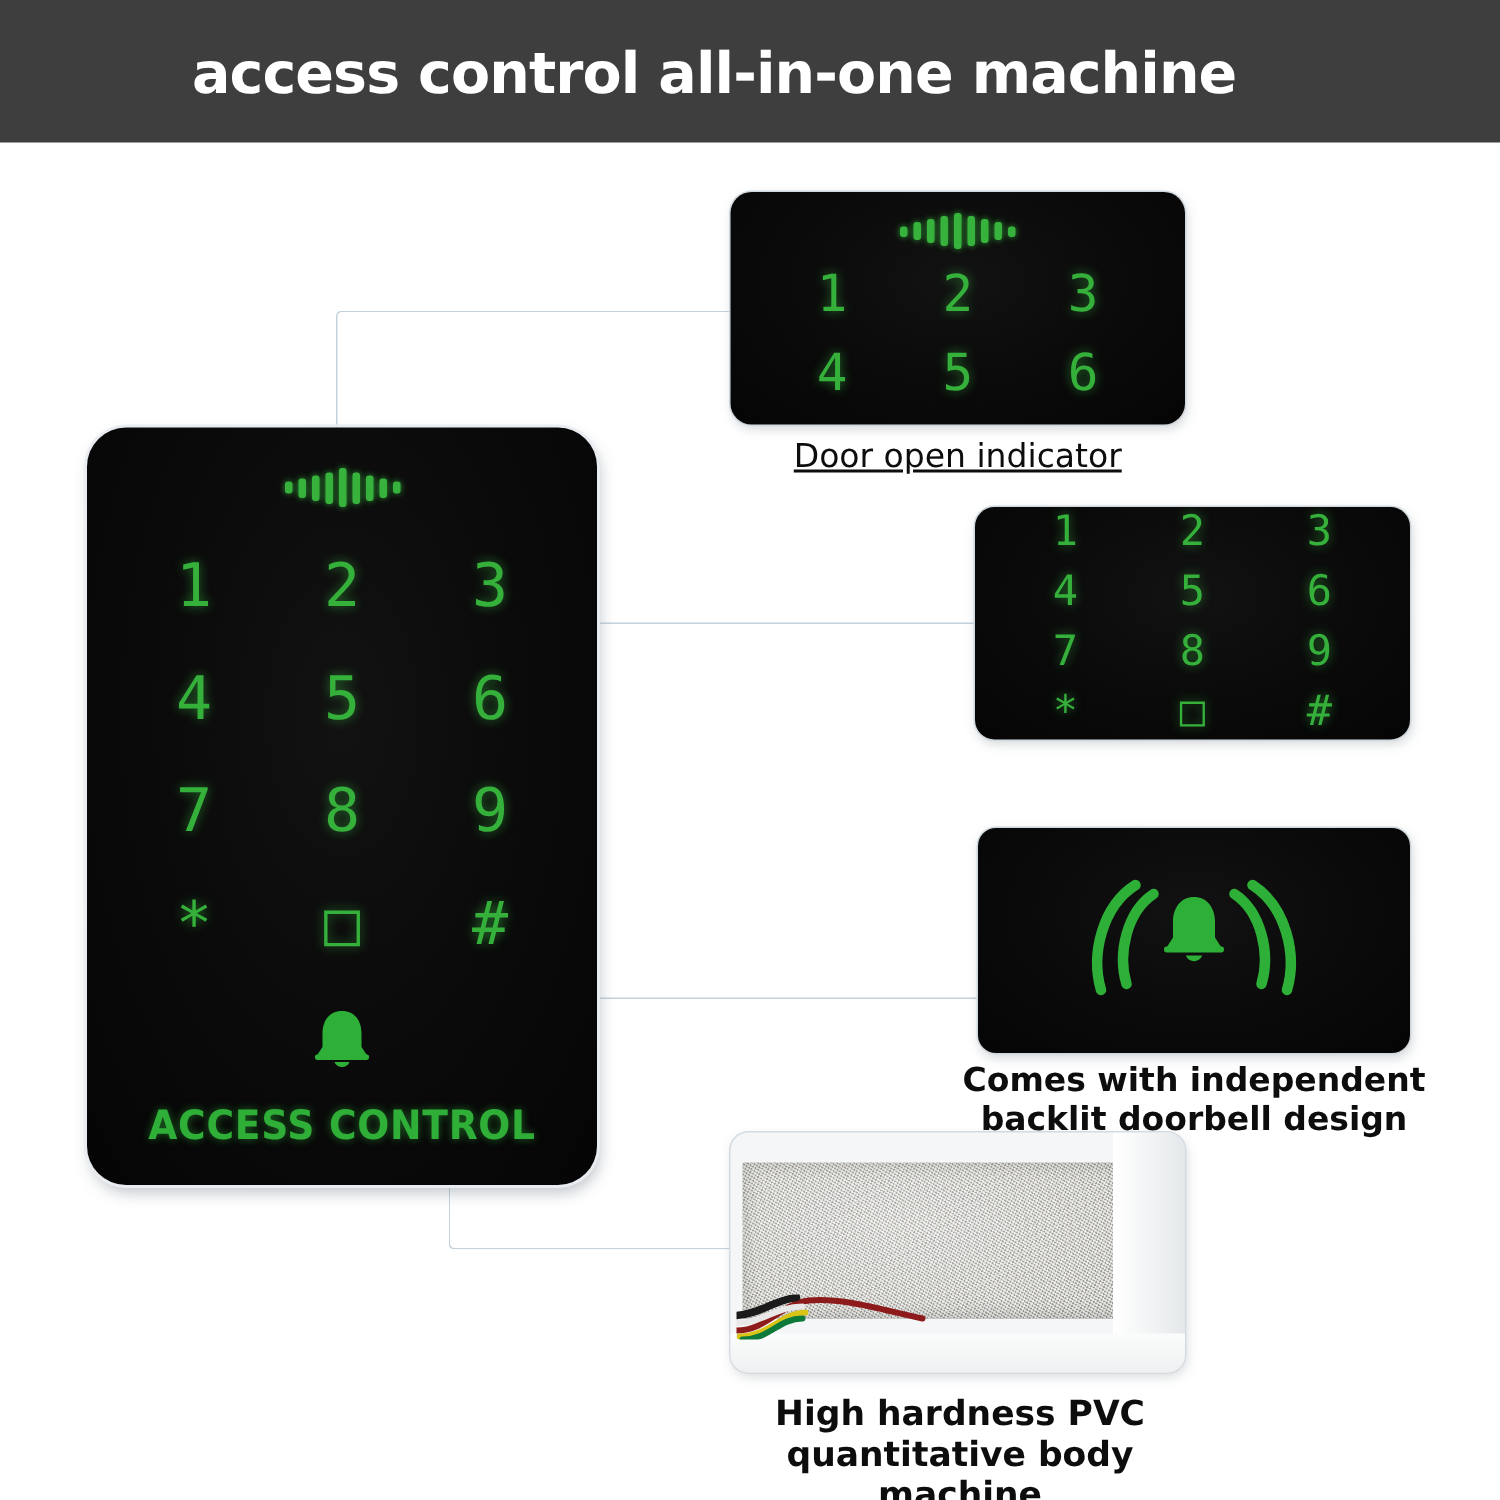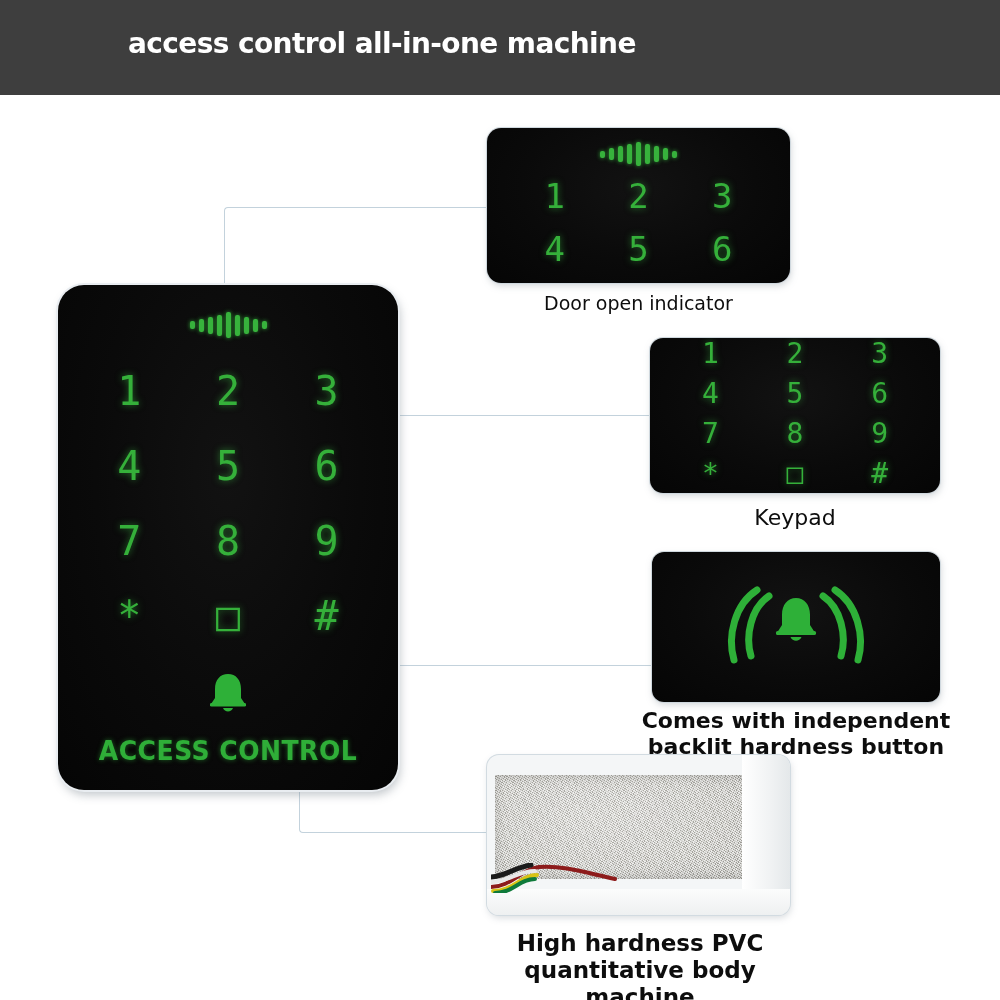--- a/index.html
+++ b/index.html
@@ -25,21 +25,21 @@
     top: 0;
     width: 1000px;
     height: 95px;
     background: #3e3e3e;
   }
   .header-title {
     position: absolute;
     left: 128px;
     top: 27px;
     font-family: "DejaVu Sans", sans-serif;
-    font-size: 28px;
+    font-size: 38px;
     font-weight: bold;
     color: #ffffff;
     letter-spacing: -0.6px;
     white-space: nowrap;
   }
 
   
   .conn {
     position: absolute;
     background: transparent;
@@ -225,21 +225,21 @@
 
   
   .caption {
     position: absolute;
     font-family: "DejaVu Sans", sans-serif;
     color: #0d0d0d;
     text-align: center;
     line-height: 1.18;
     white-space: pre-line;
   }
-  .caption-1 { left: 487px; top: 292px; width: 303px; font-size: 19px; }
+  .caption-1 { left: 487px; top: 292px; width: 303px; font-size: 22px; text-decoration: underline; }
   .caption-2 { left: 650px; top: 505px; width: 290px; font-size: 22px; }
   .caption-3 { left: 620px; top: 708px; width: 352px; font-size: 22px; font-weight: bold; }
   .caption-4 { left: 470px; top: 930px; width: 340px; font-size: 23px; font-weight: bold; }
 </style>
 </head>
 <body>
 
 <div id="page">
 
   <div class="header-bar"></div>
@@ -327,41 +327,40 @@
       <span class="key">5</span>
       <span class="key">6</span>
       <span class="key">7</span>
       <span class="key">8</span>
       <span class="key">9</span>
       <span class="key">*</span>
       <span class="key">□</span>
       <span class="key">#</span>
     </div>
   </div>
-  <div class="caption caption-2">Keypad</div>
 
   <div class="panel callout-3">
     <div class="bell-ring">
       <svg width="210" height="100" viewBox="0 0 210 100">
         <g fill="none" stroke="#2eb038" stroke-linecap="round">
           <path d="M78 22 C60 34 54 62 60 82" stroke-width="7"></path>
           <path d="M66 16 C44 30 36 62 43 86" stroke-width="7"></path>
           <path d="M132 22 C150 34 156 62 150 82" stroke-width="7"></path>
           <path d="M144 16 C166 30 174 62 167 86" stroke-width="7"></path>
         </g>
         <g transform="translate(83,22)">
           <path d="M22 2 C13.5 2 8 9 8 18.5 L8 29 L3.5 36 L40.5 36 L36 29 L36 18.5 C36 9 30.5 2 22 2 Z" fill="#2eb038"></path>
           <rect x="2" y="35" width="40" height="4" rx="1.6" fill="#2eb038"></rect>
           <path d="M16.5 41 C18.5 46 25.5 46 27.5 41 Z" fill="#2eb038"></path>
         </g>
       </svg>
     </div>
   </div>
   <div class="caption caption-3">Comes with independent
-backlit hardness button</div>
+backlit doorbell design</div>
 
   <div class="callout-4">
     <div class="pvc-inner"></div>
     <div class="pvc-frame-right"></div>
     <div class="pvc-frame-bottom"></div>
     <div class="wires">
       <svg width="130" height="30" viewBox="0 0 130 30">
         <g fill="none" stroke-linecap="round">
           <path d="M0 24 C20 24 30 6 48 4 C72 2 96 10 124 16" stroke="#8d1b1b" stroke-width="4"></path>
           <path d="M0 19 C18 19 26 8 44 8" stroke="#e8e8e8" stroke-width="4"></path>

